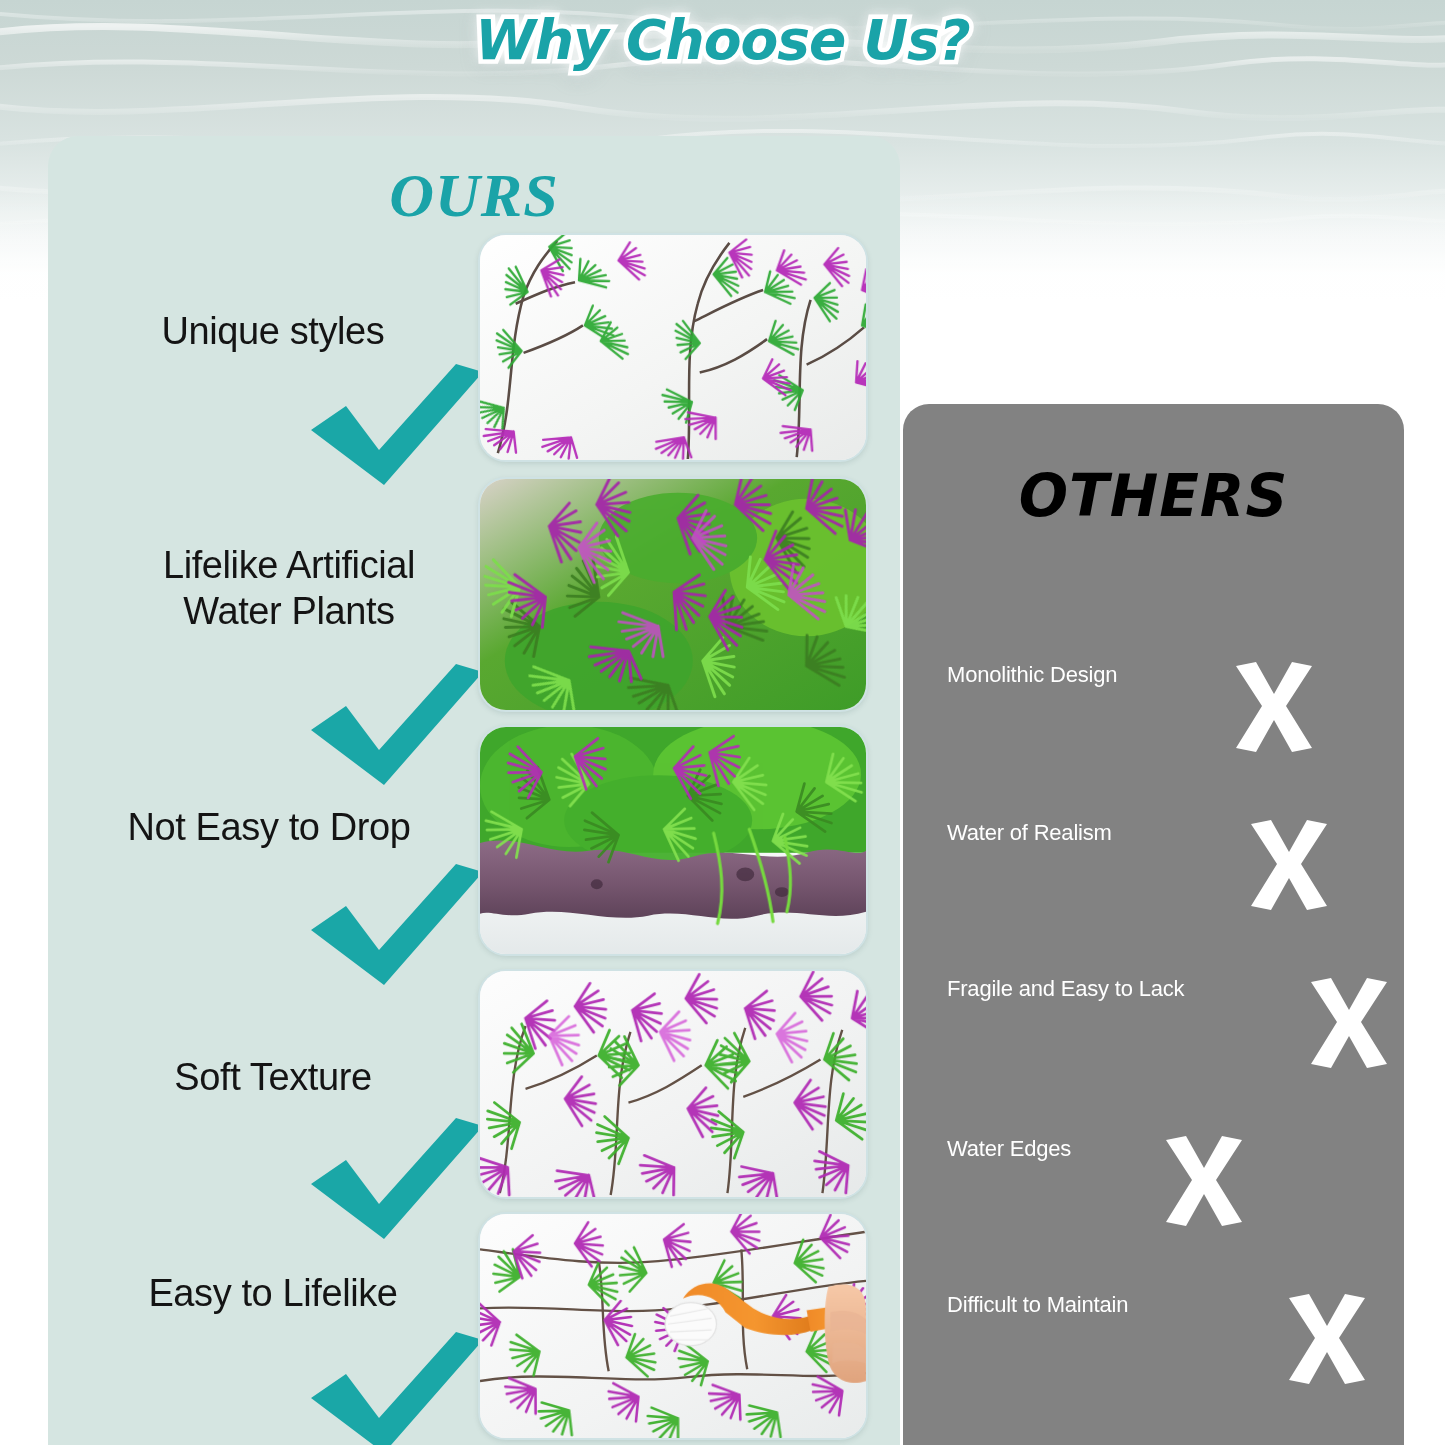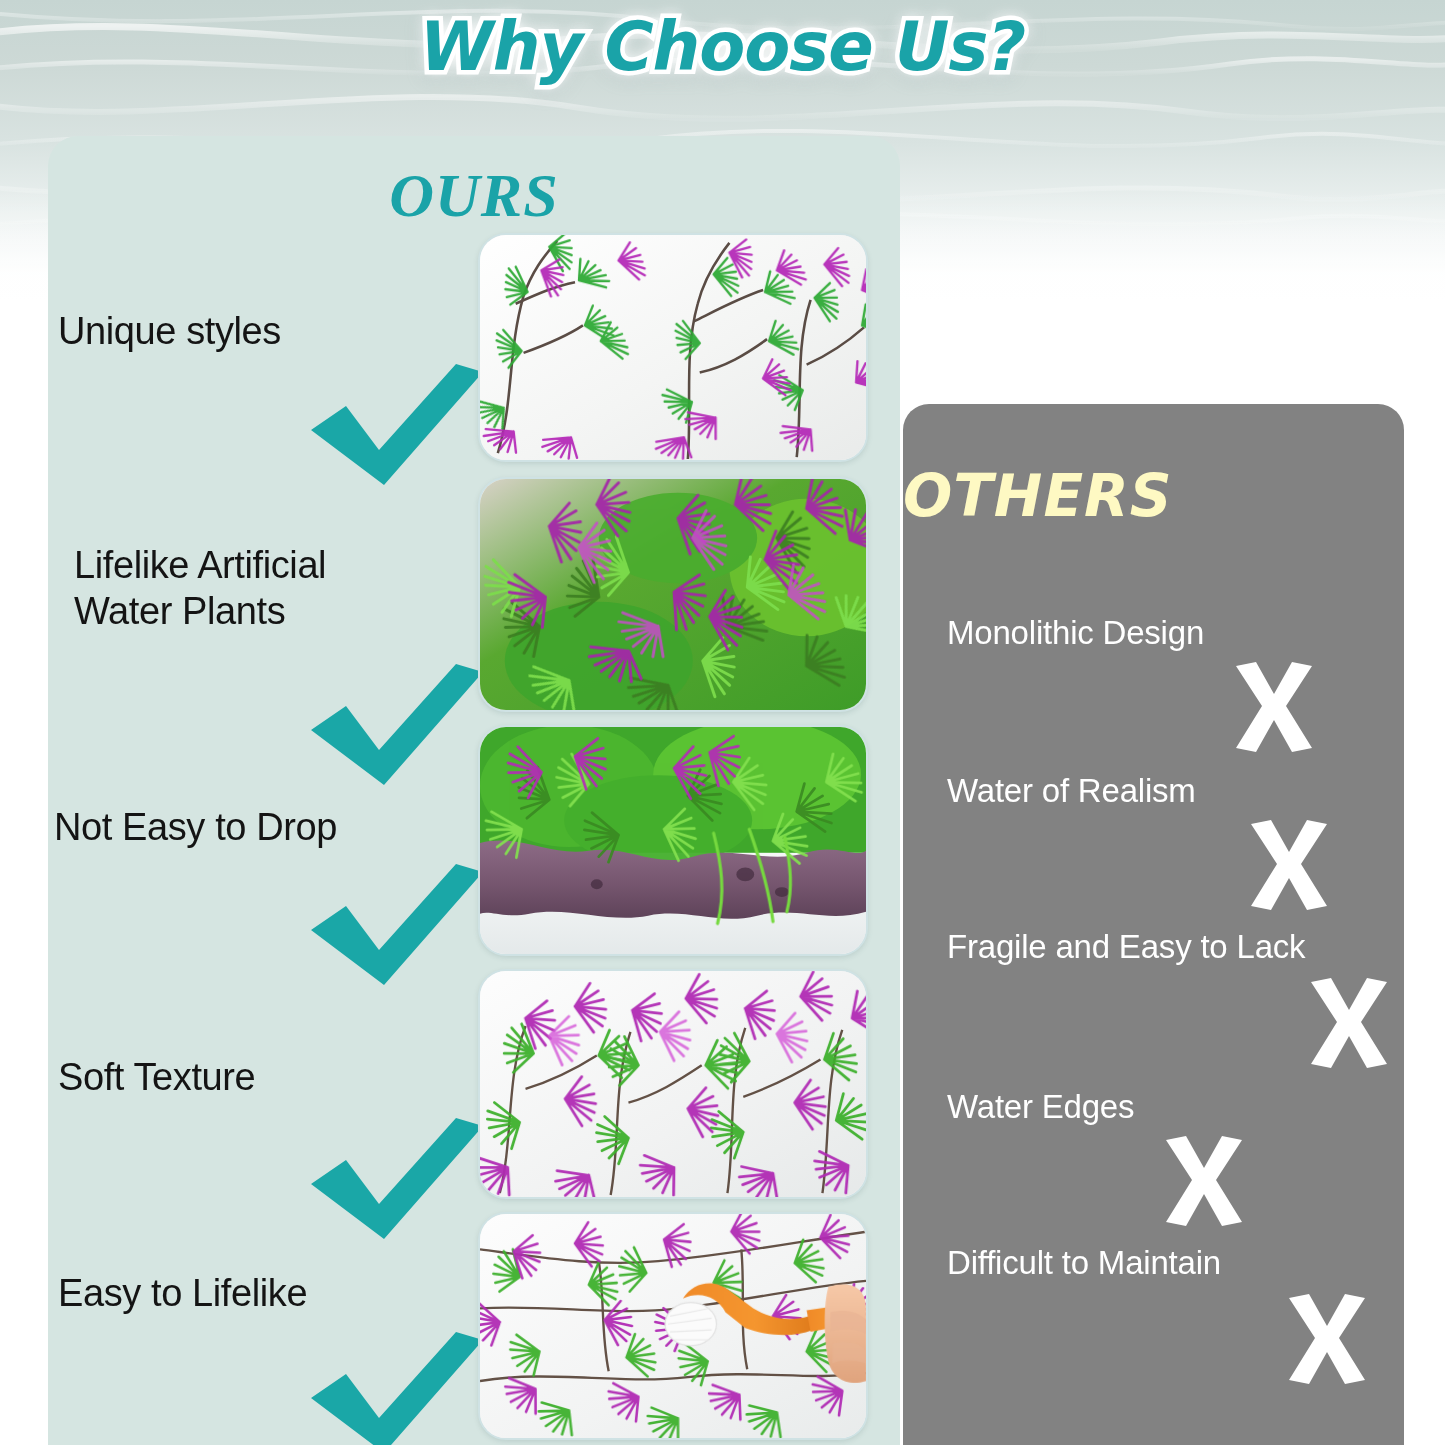--- a/index.html
+++ b/index.html
@@ -23,21 +23,21 @@
   .wave { position:absolute; opacity:.85; }
 
   
   #title-wrap {
     position:absolute; left:0; top:8px; width:1445px; height:110px;
     z-index:5; text-align:center;
   }
   #title {
     display:inline-block;
     font-family:"DejaVu Sans", sans-serif;
-    font-size:67px; font-weight:bold; font-style:italic;
+    font-size:55px; font-weight:bold; font-style:italic;
     letter-spacing:-1px;
     color:#1aa3a8;
     -webkit-text-stroke:9px #ffffff;
     paint-order:stroke fill;
     filter:drop-shadow(0 0 7px rgba(255,255,255,.95)) drop-shadow(0 3px 4px rgba(120,150,150,.35));
   }
 
   
   #ours-panel {
     position:absolute; left:48px; top:136px; width:852px; height:1309px;
@@ -53,47 +53,48 @@
   
   #ours-heading {
     position:absolute; left:0; top:24px; width:852px;
     text-align:center;
     font-family:Liberation Serif, serif;
     font-size:62px; font-weight:bold; font-style:italic;
     color:#1aa3a8; letter-spacing:1px;
   }
   #others-heading {
     position:absolute; left:0; top:58px; width:501px;
+    text-align:center;
     font-family:"DejaVu Sans", sans-serif;
     font-size:58px; font-weight:bold; font-style:italic;
-    color:#fef9c3; letter-spacing:1px;
+    color:#000000; letter-spacing:1px;
   }
 
   
   .ours-row { position:absolute; left:0; width:430px; }
   .ours-label {
-    position:absolute; width:430px; text-align:left;
+    position:absolute; width:430px; text-align:center;
     font-size:38px; color:#141414; line-height:1.22;
     letter-spacing:-.4px;
   }
   .check { position:absolute; }
 
   
   .photo {
     position:absolute; border-radius:28px; overflow:hidden;
     border:2px solid #cfe2e4;
     box-shadow:0 2px 5px rgba(90,120,120,.18);
     background:#f2f2f2;
   }
   .photo svg { display:block; width:100%; height:100%; }
 
   
   .other-label {
-    position:absolute; font-size:33px; color:#ffffff;
-    white-space:nowrap; letter-spacing:-.2px;
+    position:absolute; font-size:22px; color:#ffffff;
+    white-space:nowrap; letter-spacing:-.2px;margin-top:48px;
   }
   .xmark { position:absolute; }
 </style>
 </head>
 <body>
 
 <div id="bg">
   <div class="bg-base"></div>
   <svg class="wave" width="1445" height="300" viewBox="0 0 1445 300" style="left:0;top:0;">
     <defs>

